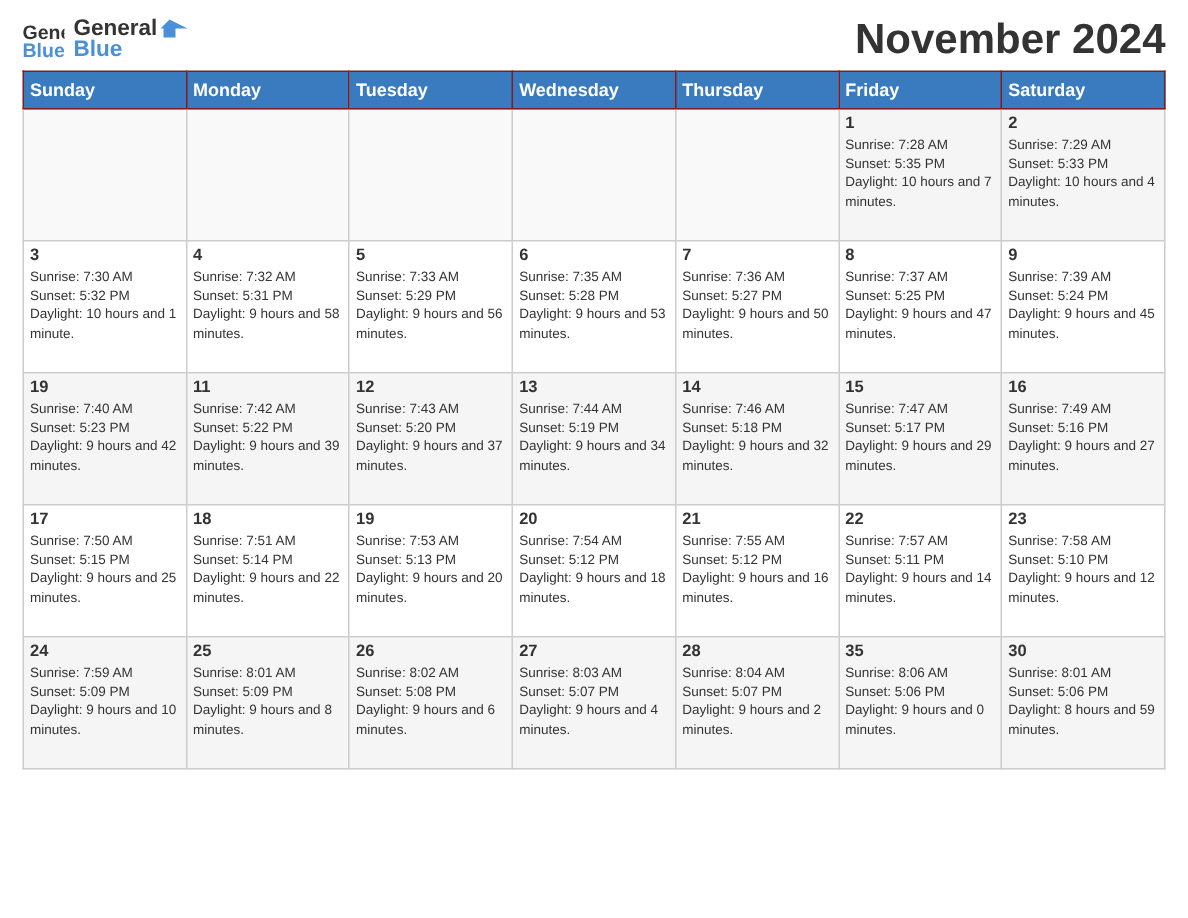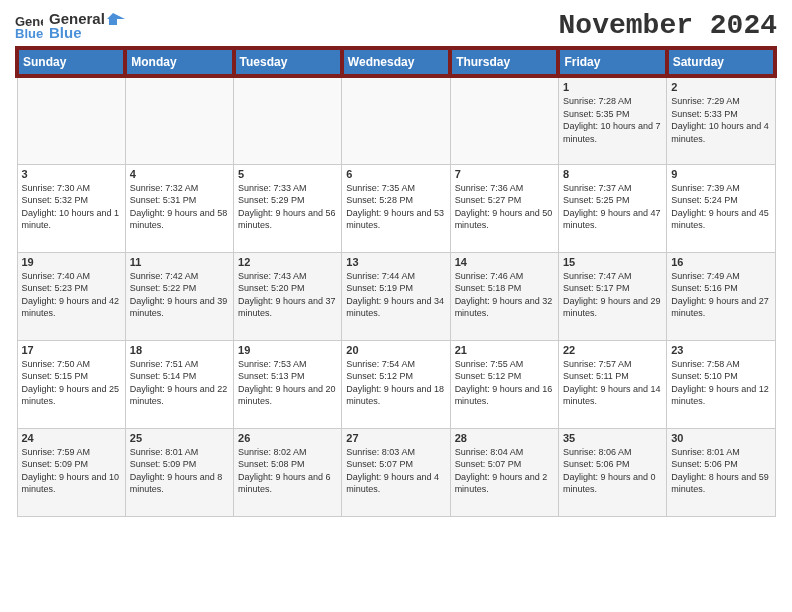--- a/index.html
+++ b/index.html
@@ -24,21 +24,20 @@
       display: flex;
       align-items: center;
     }
     .logo-icon {
       width: 28px;
       height: 28px;
       margin-right: 4px;
     }
     .title-section {
       text-align: center;
-      font-family: Liberation Mono, monospace;
     }
     .month-title {
       font-size: 28px;
       font-weight: bold;
       color: #333;
     }
     .location {
       font-size: 14px;
       color: #333;
     }
@@ -46,21 +45,21 @@
       width: 100%;
       border-collapse: collapse;
     }
     thead th {
       background-color: #3a7abf;
       color: white;
       font-size: 12px;
       font-weight: bold;
       padding: 5px 4px;
       text-align: left;
-      border: 4px solid #7f1d1d;
+      border: 1px solid #7f1d1d;
     }
     tbody td {
       border: 1px solid #ccc;
       vertical-align: top;
       padding: 3px 4px;
       font-size: 9.5px;
       color: #333;
       width: calc(100% / 7);
       height: 88px;
     }

